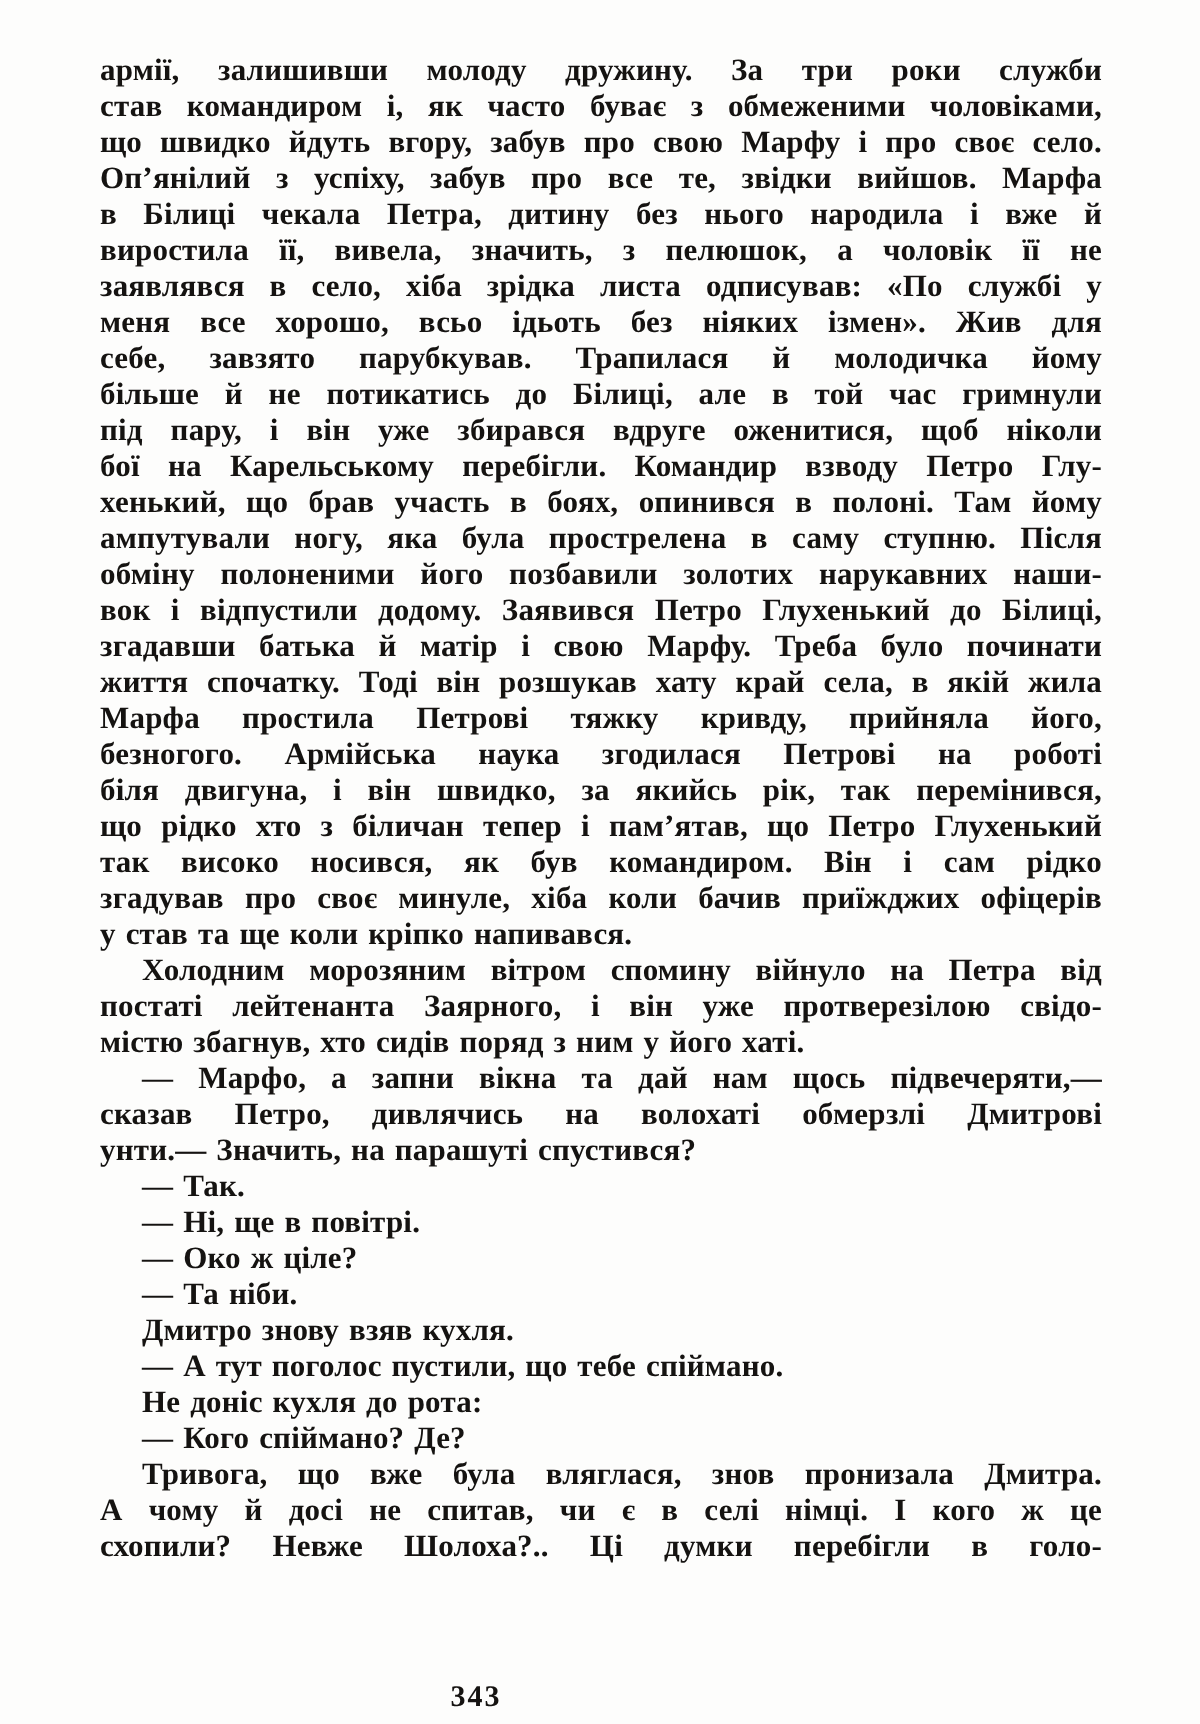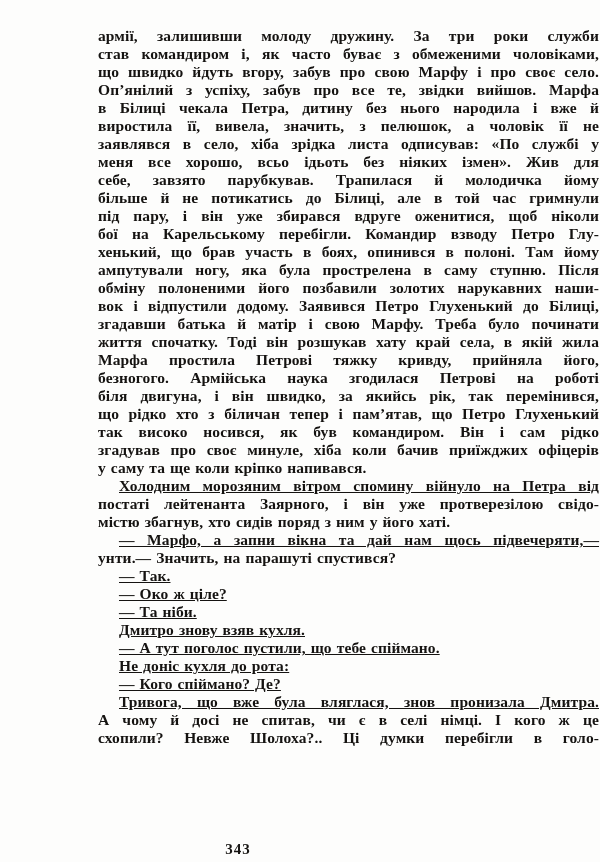--- a/index.html
+++ b/index.html
@@ -15,40 +15,38 @@
     background: #fdfdfc;
     overflow: hidden;
     font-family: "Liberation Serif", "DejaVu Serif", serif;
     color: #151311;
   }
   .text-block {
     position: absolute;
     left: 50px;
     top: 27px;
     width: 501px;
-    margin-left: 48px;
   }
   .ln {
     font-size: 15.5px;
     font-weight: bold;
     line-height: 18px;
     height: 18px;
     white-space: normal;
     text-align: justify;
     text-align-last: left;
     word-spacing: 1px;
     letter-spacing: 0.1px;
     overflow: visible;
   }
   .ln.j {
     text-align-last: justify;
   }
   .ln.ind {
     text-indent: 21px;
-    text-decoration: underline;
   }
   .page-number {
     position: absolute;
     left: 188px;
     top: 841px;
     width: 100px;
     text-align: center;
     font-size: 15px;
     font-weight: bold;
     letter-spacing: 1px;
@@ -76,27 +74,29 @@
       <div class="ln j">обміну полоненими його позбавили золотих нарукавних наши-</div>
       <div class="ln j">вок і відпустили додому. Заявився Петро Глухенький до Білиці,</div>
       <div class="ln j">згадавши батька й матір і свою Марфу. Треба було починати</div>
       <div class="ln j">життя спочатку. Тоді він розшукав хату край села, в якій жила</div>
       <div class="ln j">Марфа простила Петрові тяжку кривду, прийняла його,</div>
       <div class="ln j">безногого. Армійська наука згодилася Петрові на роботі</div>
       <div class="ln j">біля двигуна, і він швидко, за якийсь рік, так перемінився,</div>
       <div class="ln j">що рідко хто з біличан тепер і пам’ятав, що Петро Глухенький</div>
       <div class="ln j">так високо носився, як був командиром. Він і сам рідко</div>
       <div class="ln j">згадував про своє минуле, хіба коли бачив приїжджих офіцерів</div>
-      <div class="ln">у саму та ще коли кріпко напивався.</div>
+      <div class="ln">у став та ще коли кріпко напивався.</div>
       <div class="ln j ind">Холодним морозяним вітром спомину війнуло на Петра від</div>
       <div class="ln j">постаті лейтенанта Заярного, і він уже протверезілою свідо-</div>
       <div class="ln">містю збагнув, хто сидів поряд з ним у його хаті.</div>
       <div class="ln j ind">— Марфо, а запни вікна та дай нам щось підвечеряти,—</div>
+      <div class="ln j">сказав Петро, дивлячись на волохаті обмерзлі Дмитрові</div>
       <div class="ln">унти.— Значить, на парашуті спустився?</div>
       <div class="ln ind">— Так.</div>
+      <div class="ln ind">— Ні, ще в повітрі.</div>
       <div class="ln ind">— Око ж ціле?</div>
       <div class="ln ind">— Та ніби.</div>
       <div class="ln ind">Дмитро знову взяв кухля.</div>
       <div class="ln ind">— А тут поголос пустили, що тебе спіймано.</div>
       <div class="ln ind">Не доніс кухля до рота:</div>
       <div class="ln ind">— Кого спіймано? Де?</div>
       <div class="ln j ind">Тривога, що вже була вляглася, знов пронизала Дмитра.</div>
       <div class="ln j">А чому й досі не спитав, чи є в селі німці. І кого ж це</div>
       <div class="ln j">схопили? Невже Шолоха?.. Ці думки перебігли в голо-</div>
     </div>

